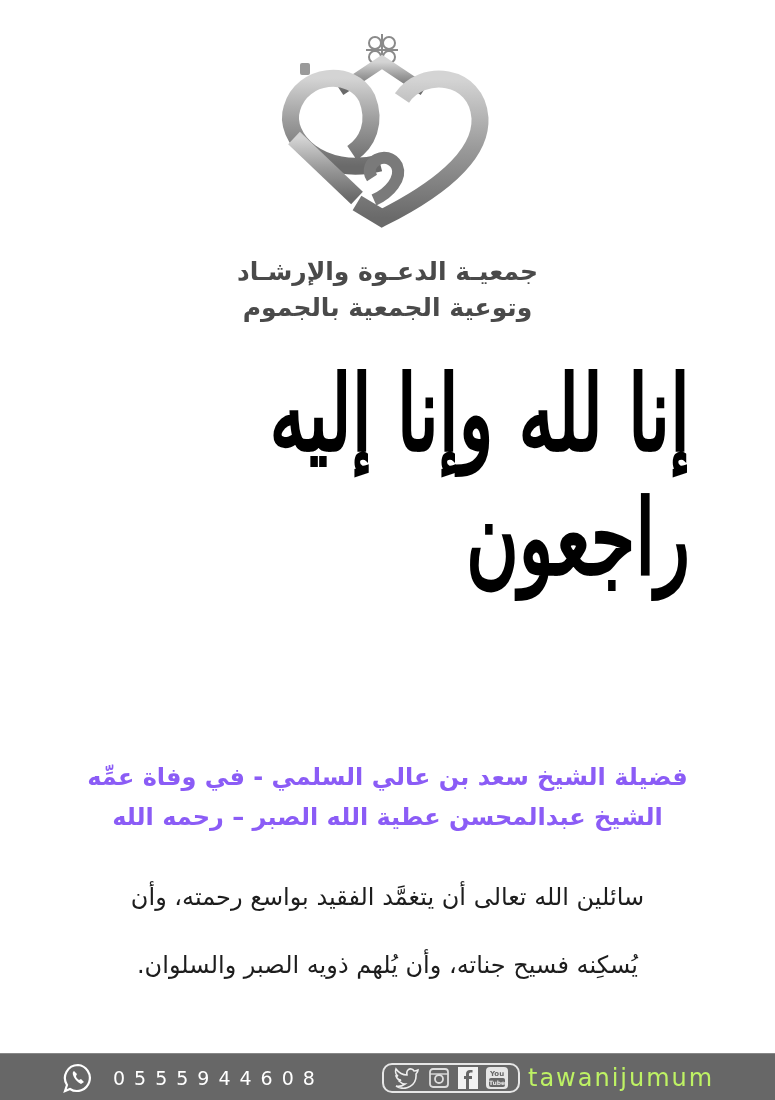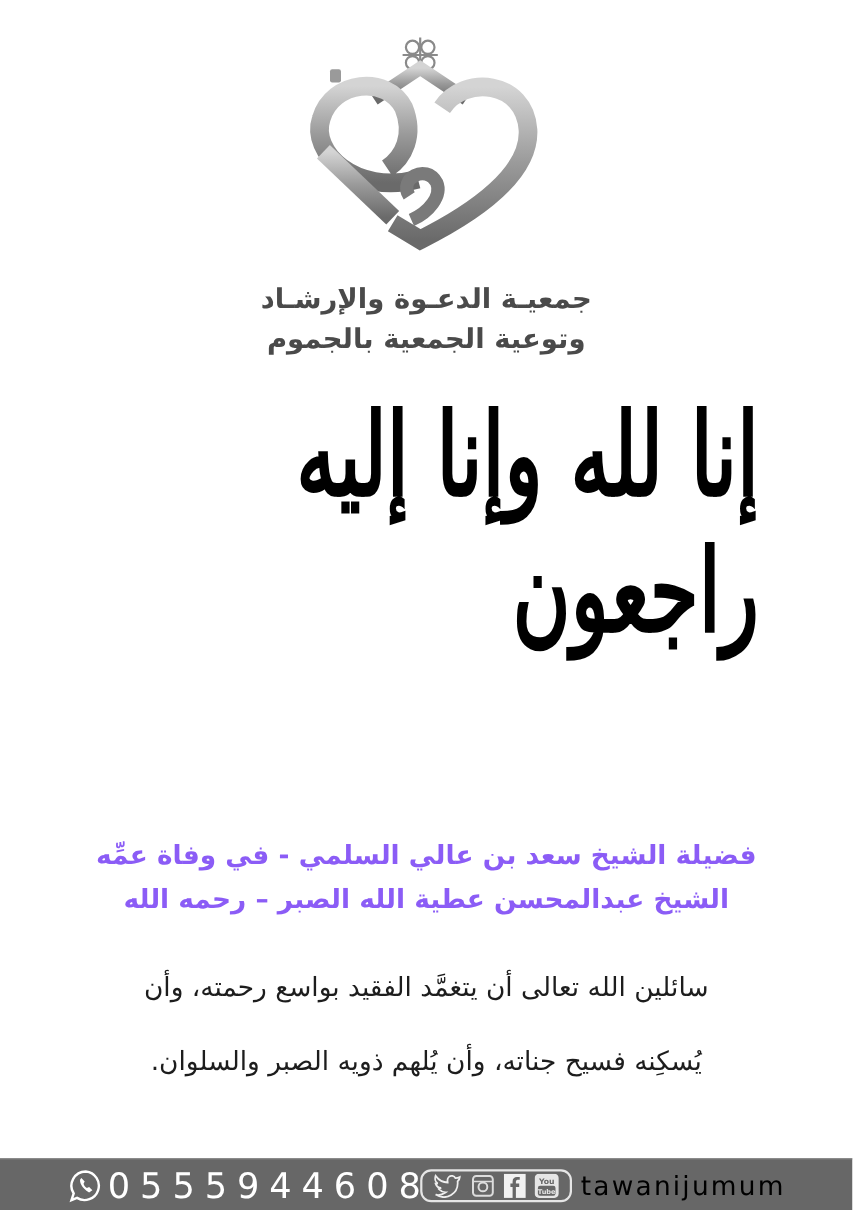--- a/index.html
+++ b/index.html
@@ -40,30 +40,30 @@
     font-size: 24px; line-height: 40px; color: #1d1d1d;
   }
   .prayer.l1 { top: 877px; }
   .prayer.l2 { top: 917px; margin-top: 28px; }
   .footer {
     position: absolute; left: 0; top: 1053px; width: 775px; height: 47px; background: #676767;
     border-top: 1px solid #888;
   }
   .footer .phone-group { position: absolute; left: 62px; top: 6px; height: 36px; display: flex; align-items: center; }
   .footer .phone-num {
-    color: #ffffff; font-family: "DejaVu Sans", sans-serif; font-size: 32px; letter-spacing: 9px;
-    margin-left: 4px;
+    color: #ffffff; font-family: "DejaVu Sans", sans-serif; font-size: 19px; letter-spacing: 9px;
+    margin-left: 19px;
   }
   .footer .social-box {
     position: absolute; left: 382px; top: 9px; width: 138px; height: 30px;
     border: 2px solid #e6e6e6; border-radius: 10px; box-sizing: border-box;
     display: flex; align-items: center; justify-content: space-around; padding: 0 6px;
   }
   .footer .handle {
-    position: absolute; left: 528px; top: 9px; color: #000000; font-size: 24px; letter-spacing: 2px;
+    position: absolute; left: 528px; top: 9px; color: #bef264; font-size: 24px; letter-spacing: 2px;
     font-family: "DejaVu Sans", sans-serif; line-height: 30px;
   }
   .ico { display: inline-flex; align-items: center; justify-content: center; }
 </style>
 </head>
 <body>
 
 <div class="logo-wrap">
   <svg class="logo-svg" viewBox="0 0 240 205">
     <defs>

